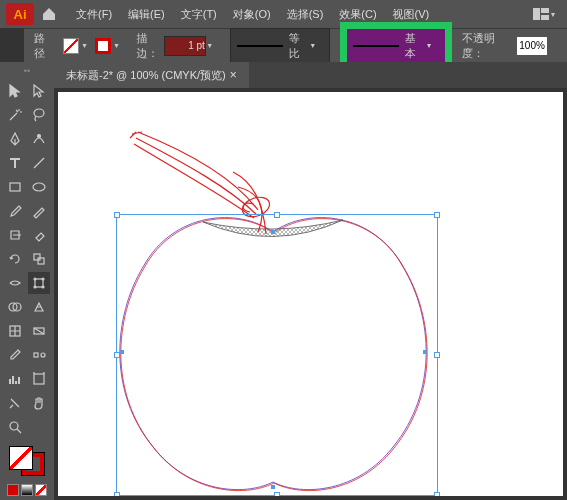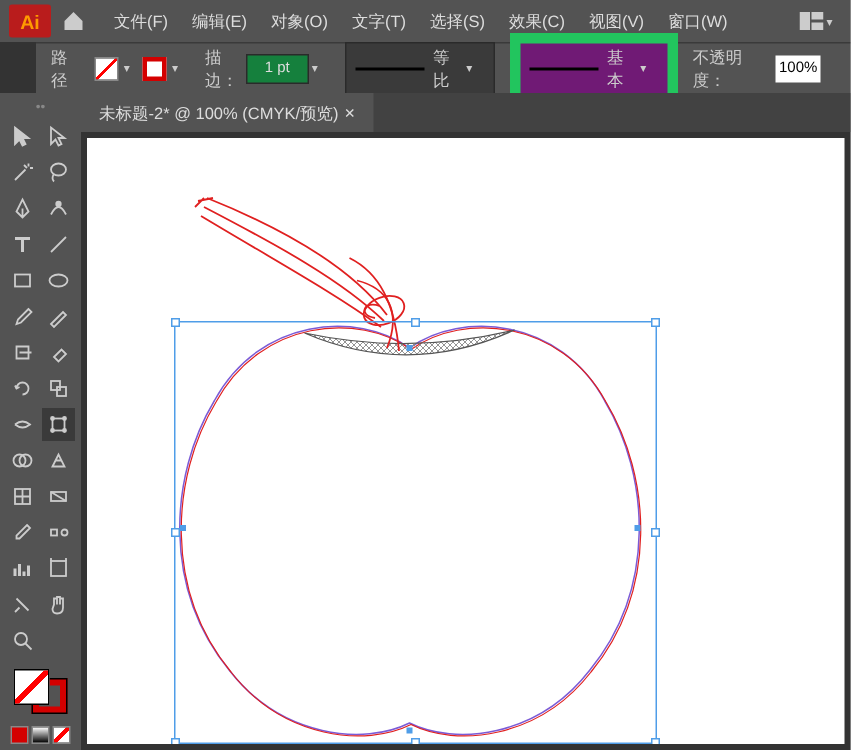--- a/index.html
+++ b/index.html
@@ -11,21 +11,21 @@
 .menu-item { padding: 0 8px; cursor: pointer; }
 .panel-icon { margin-left: auto; padding: 0 6px; display: flex; align-items: center; }
 
 .optbar { height: 34px; background: #535353; display: flex; align-items: center; padding: 0 10px; font-size: 11px; color: #ccc; border-top: 1px solid #3a3a3a; margin-left: 24px; }
 .opt-label { margin-right: 8px; }
 .swatch { width: 16px; height: 16px; border: 1px solid #888; margin-right: 2px; }
 .fill-swatch { background: linear-gradient(135deg, #fff 45%, #f00 45%, #f00 55%, #fff 55%); }
 .stroke-swatch { background: #fff; border: 3px solid #d40000; width:16px; height:16px; box-sizing:border-box; }
 .dropdown-arrow { font-size: 8px; margin: 0 8px 0 2px; color:#ccc; }
 .opt-seg { display: flex; align-items: center; margin-right: 10px; }
-.opt-input { width: 42px; height: 20px; background: #15803d; border: 1px solid #2a2a2a; color: #ddd; font-size: 10px; text-align: center; }
+.opt-input { width: 42px; height: 20px; background: #7f1d1d; border: 1px solid #2a2a2a; color: #ddd; font-size: 10px; text-align: right; }
 .line-preview { width: 50px; height: 2px; background: #000; }
 .opacity-box { width: 32px; height: 18px; background: #fff; color: #000; font-size: 10px; text-align: center; line-height: 18px; margin-left:4px; }
 
 .workspace { display: flex; height: calc(100% - 62px); }
 
 .toolpanel { width: 54px; background: #535353; padding: 4px 2px; display: flex; flex-direction: column; }
 .tool-grid { display: grid; grid-template-columns: 22px 22px; gap: 2px; margin: 0 auto; }
 .tool { width: 22px; height: 22px; display: flex; align-items: center; justify-content: center; color: #ddd; cursor: pointer; font-size: 14px; }
 .tool.active { background: #3a3a3a; }
 .tool svg { width: 16px; height: 16px; stroke: #ccc; fill: none; stroke-width: 1.2; }
@@ -55,26 +55,25 @@
 
 <div class="menubar">
   <div class="logo">Ai</div>
   <div class="home-icon">
     <svg width="16" height="16" viewBox="0 0 16 16">
         <path d="M2 8 L8 2 L14 8 L14 14 L2 14 Z" fill="#ccc"></path>
       </svg>
   </div>
   <div class="menu-item">文件(F)</div>
   <div class="menu-item">编辑(E)</div>
+  <div class="menu-item">文字(T)</div>
   <div class="menu-item">对象(O)</div>
-  <div class="menu-item">文字(T)</div>
   <div class="menu-item">选择(S)</div>
   <div class="menu-item">效果(C)</div>
   <div class="menu-item">视图(V)</div>
-  <div class="menu-item">窗口(W)</div>
   <div class="panel-icon">
     <svg width="16" height="12" viewBox="0 0 16 12">
         <rect x="0" y="0" width="7" height="12" fill="#ccc"></rect>
         <rect x="8" y="0" width="8" height="5" fill="#ccc"></rect>
         <rect x="8" y="7" width="8" height="5" fill="#ccc"></rect>
       </svg>
     <span style="font-size:8px;margin-left:2px;color:#ccc">▾</span>
   </div>
 </div>
 

